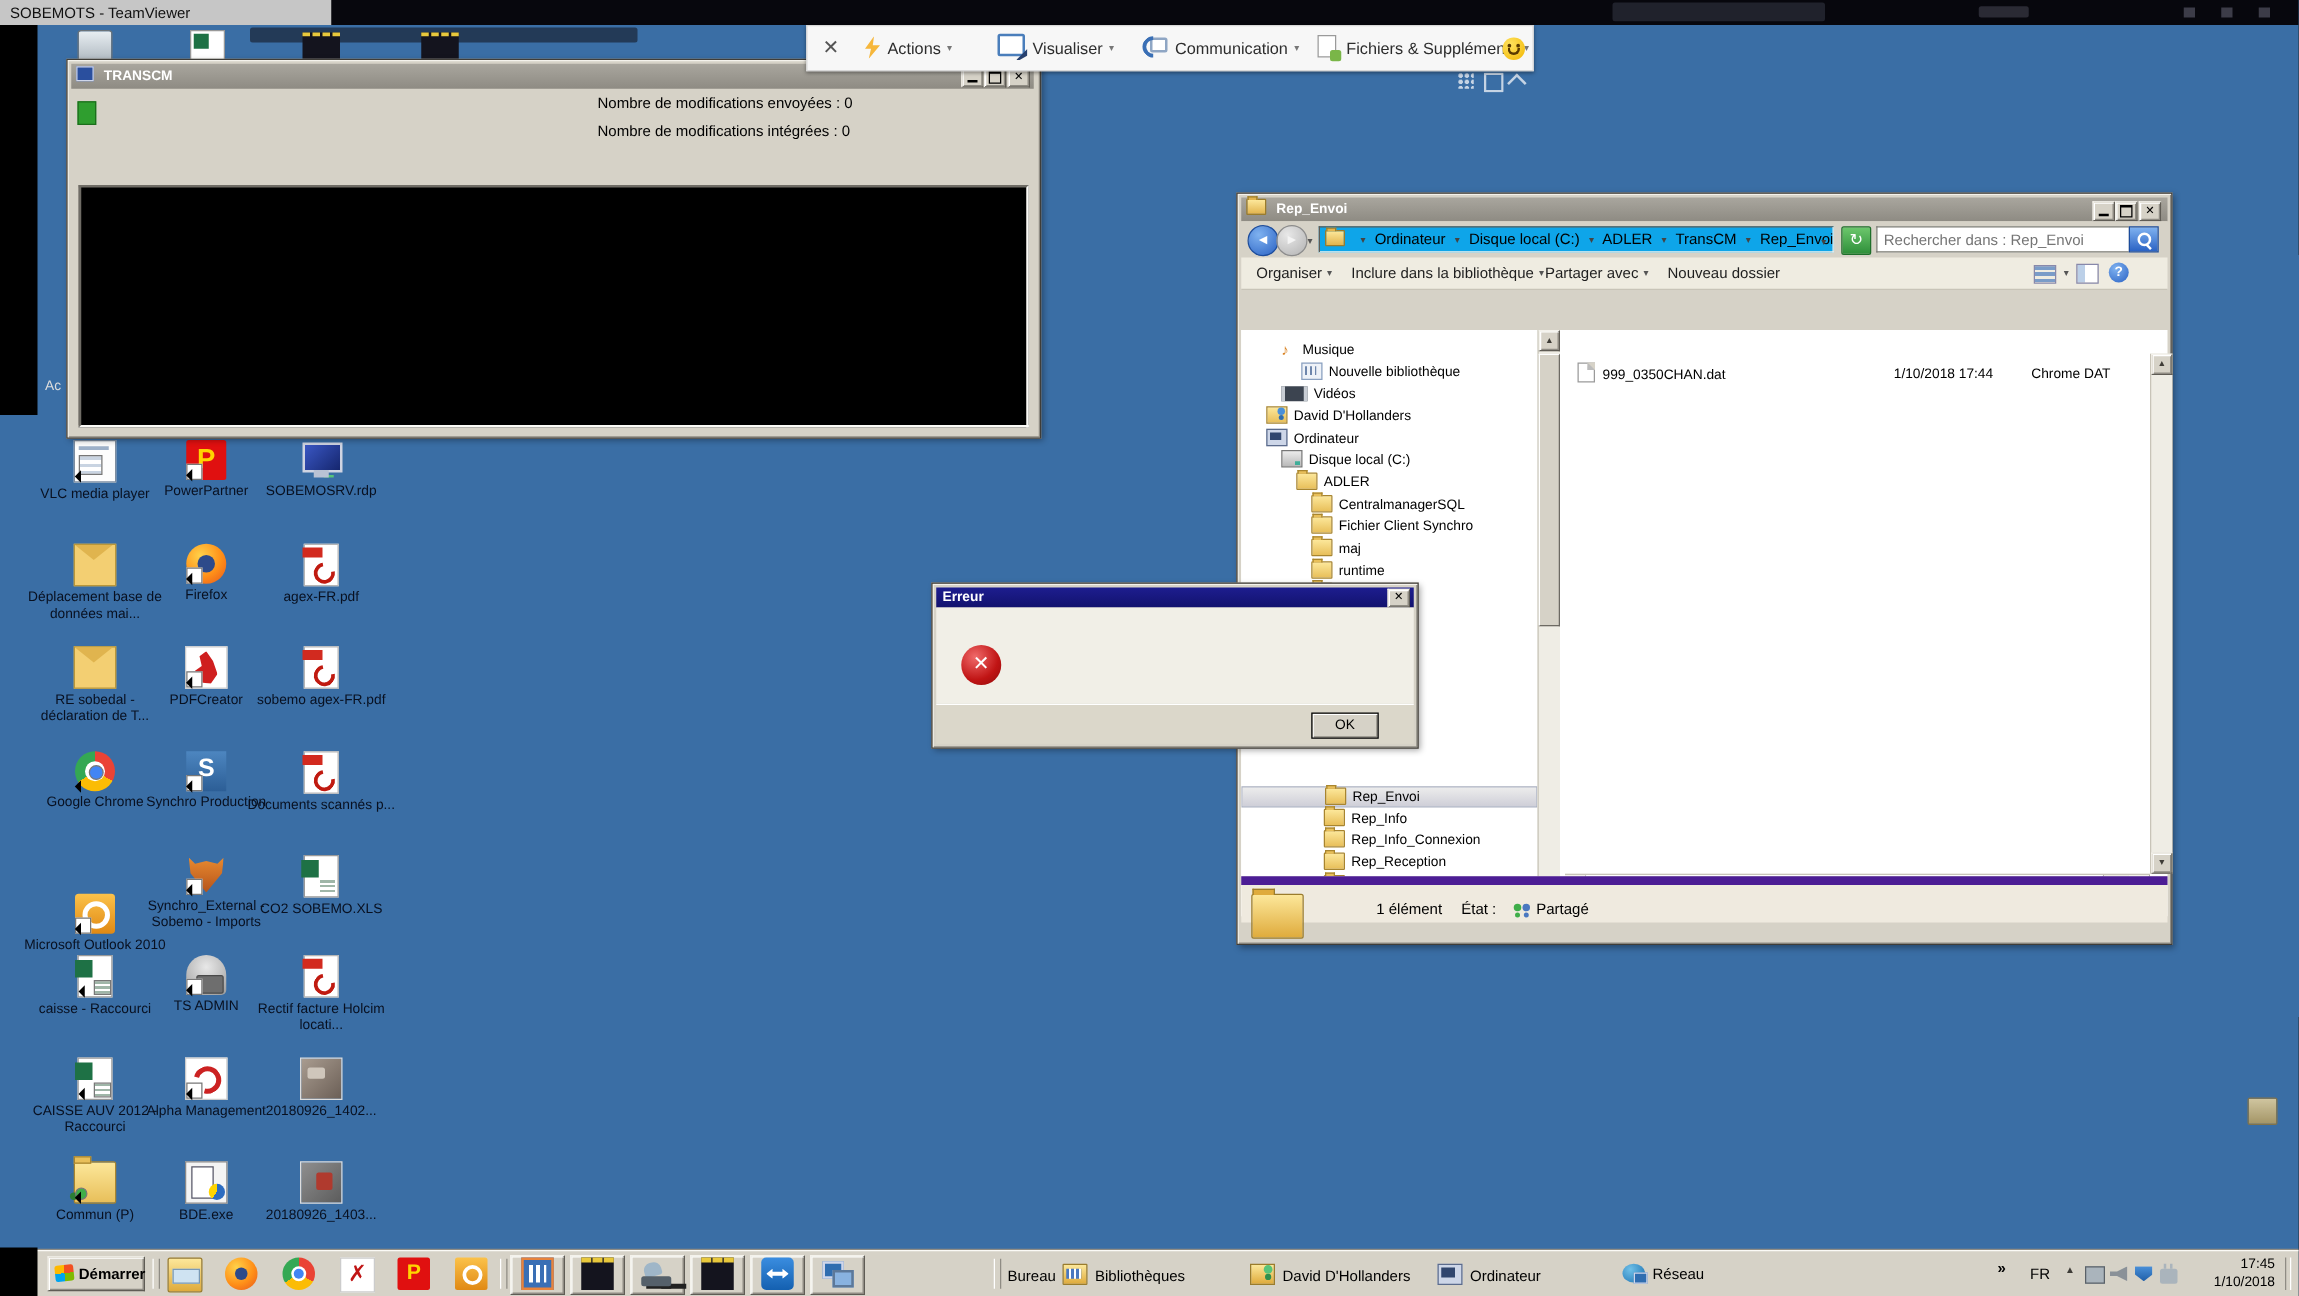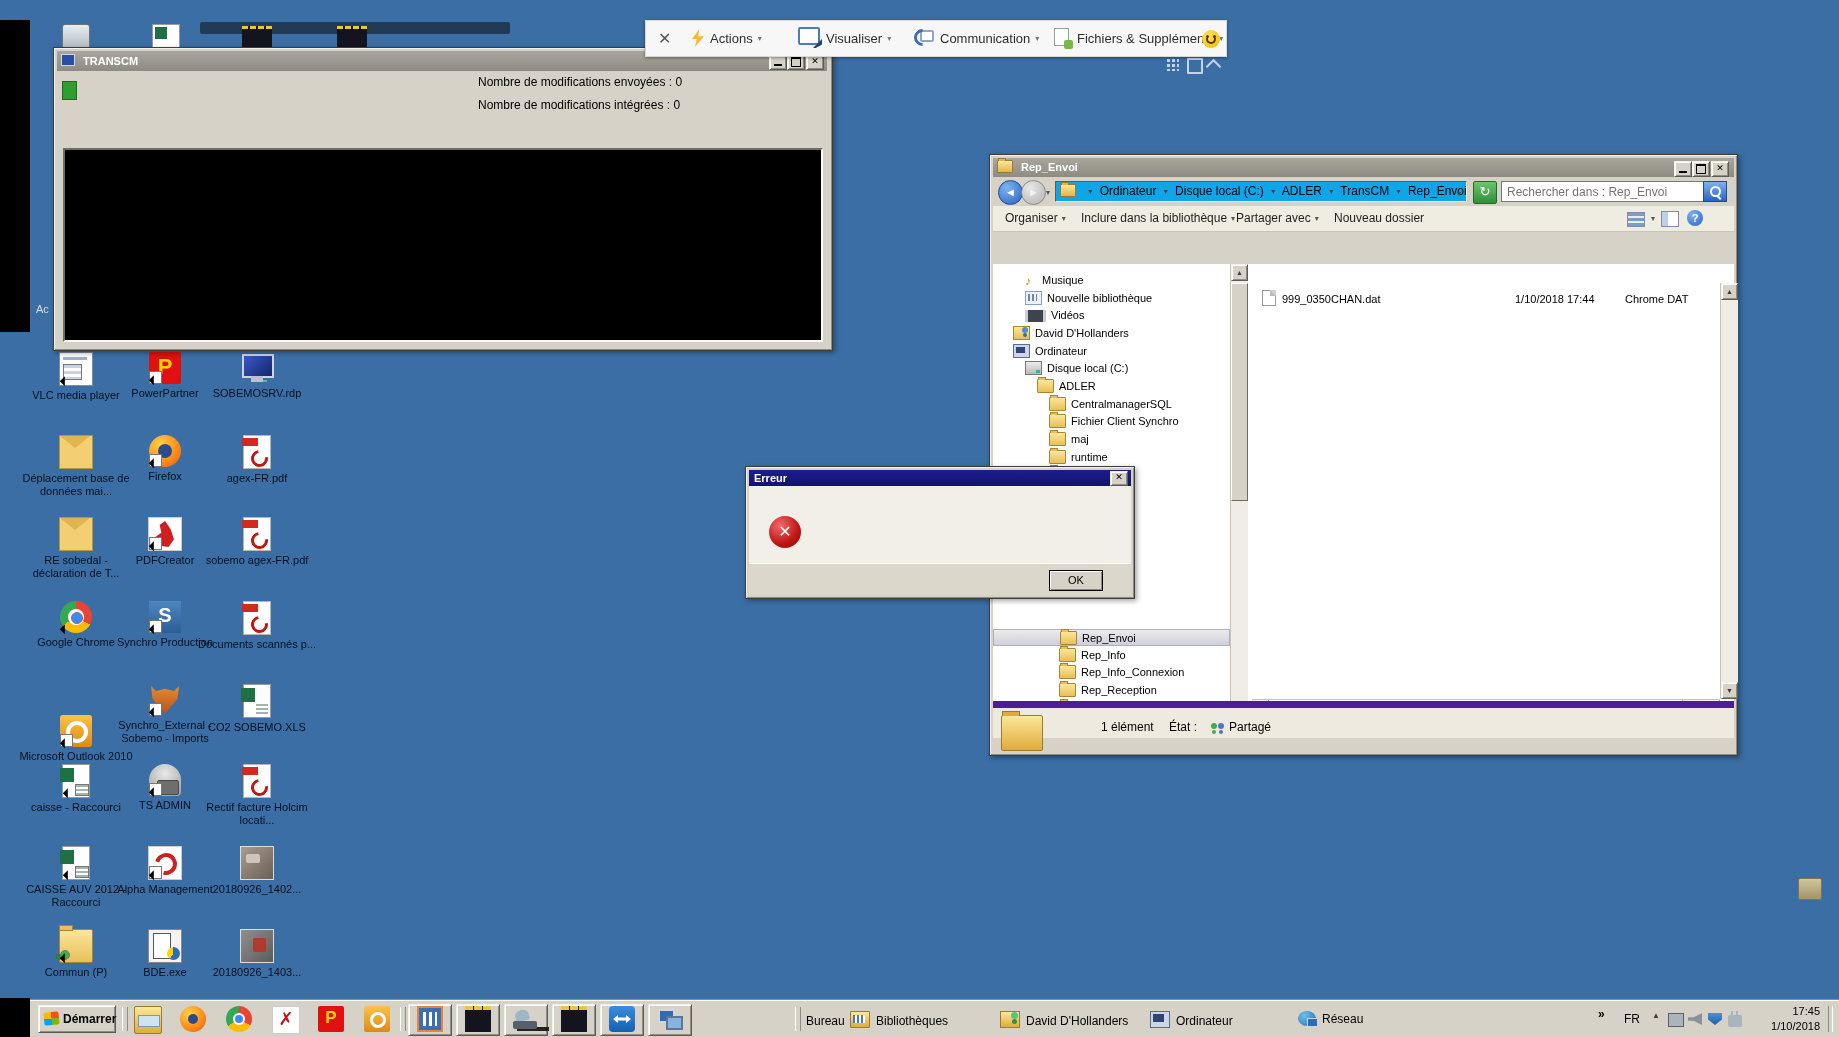--- a/index.html
+++ b/index.html
@@ -251,20 +251,28 @@
   .clock{left:1760px;top:3px;width:60px;text-align:right;font-size:11px;line-height:15px;}
   .tb-sep-end{left:1828px;top:5px;width:3px;height:26px;border-left:1px solid #8f8c84;border-right:1px solid #fff;}
 
   .rightpartial{left:1798px;top:878px;width:22px;height:20px;background:linear-gradient(180deg,#e0cfa0,#b09a60);border:1px solid #8a7440;border-radius:2px;opacity:.9;}
 </style>
 </head>
 <body>
 
 <div id="screen">
 
+  <div class="abs topstrip">
+    <div class="abs tvtab">SOBEMOTS - TeamViewer</div>
+    <div class="abs ghosttab"></div>
+    <div class="abs ghostmarks"></div>
+    <div class="abs windot" style="left:1747px"></div>
+    <div class="abs windot" style="left:1777px"></div>
+    <div class="abs windot" style="left:1807px"></div>
+  </div>
 
   <div class="abs blackcol"></div>
   <div class="abs blackcol2"></div>
   <div class="abs ghostmenu"></div>
   <div class="abs partialtext">Ac</div>
 
   <div class="abs i-recycle" style="left:62px;top:24px"></div>
   <div class="abs xlstile" style="left:152px;top:24px"></div>
   <div class="abs i-building" style="left:242px;top:26px"></div>
   <div class="abs i-building" style="left:337px;top:26px"></div>
@@ -452,21 +460,21 @@
       <span class="abs toolitem" style="left:341px"><span>Nouveau dossier</span></span>
       <span class="abs viewico"></span>
       <span class="abs toolitem" style="left:654px"><span class="toolcaret">▾</span></span>
       <span class="abs paneico"></span>
       <span class="abs helpico">?</span>
     </div>
 
     <div class="abs e-content">
       <div class="abs tree">
         <div class="trow" style="top:8px;padding-left:32px"><span class="ti ti-note">♪</span><span class="tlabel">Musique</span></div>
-        <div class="trow" style="top:26px;padding-left:32px"><span class="ti ti-lib"></span><span class="tlabel">Nouvelle bibliothèque</span></div>
+        <div class="trow" style="top:26px;padding-left:48px"><span class="ti ti-lib"></span><span class="tlabel">Nouvelle bibliothèque</span></div>
         <div class="trow" style="top:43px;padding-left:32px"><span class="ti ti-film"></span><span class="tlabel">Vidéos</span></div>
         <div class="trow" style="top:61px;padding-left:20px"><span class="ti ti-user"></span><span class="tlabel">David D'Hollanders</span></div>
         <div class="trow" style="top:79px;padding-left:20px"><span class="ti ti-comp"></span><span class="tlabel">Ordinateur</span></div>
         <div class="trow" style="top:96px;padding-left:32px"><span class="ti ti-disk"></span><span class="tlabel">Disque local (C:)</span></div>
         <div class="trow" style="top:114px;padding-left:44px"><span class="ti ti-folder"></span><span class="tlabel">ADLER</span></div>
         <div class="trow" style="top:132px;padding-left:56px"><span class="ti ti-folder"></span><span class="tlabel">CentralmanagerSQL</span></div>
         <div class="trow" style="top:149px;padding-left:56px"><span class="ti ti-folder"></span><span class="tlabel">Fichier Client Synchro</span></div>
         <div class="trow" style="top:167px;padding-left:56px"><span class="ti ti-folder"></span><span class="tlabel">maj</span></div>
         <div class="trow" style="top:185px;padding-left:56px"><span class="ti ti-folder"></span><span class="tlabel">runtime</span></div>
         <div class="trow" style="top:202px;padding-left:56px"><span class="ti ti-folder"></span><span class="tlabel">save</span></div>

